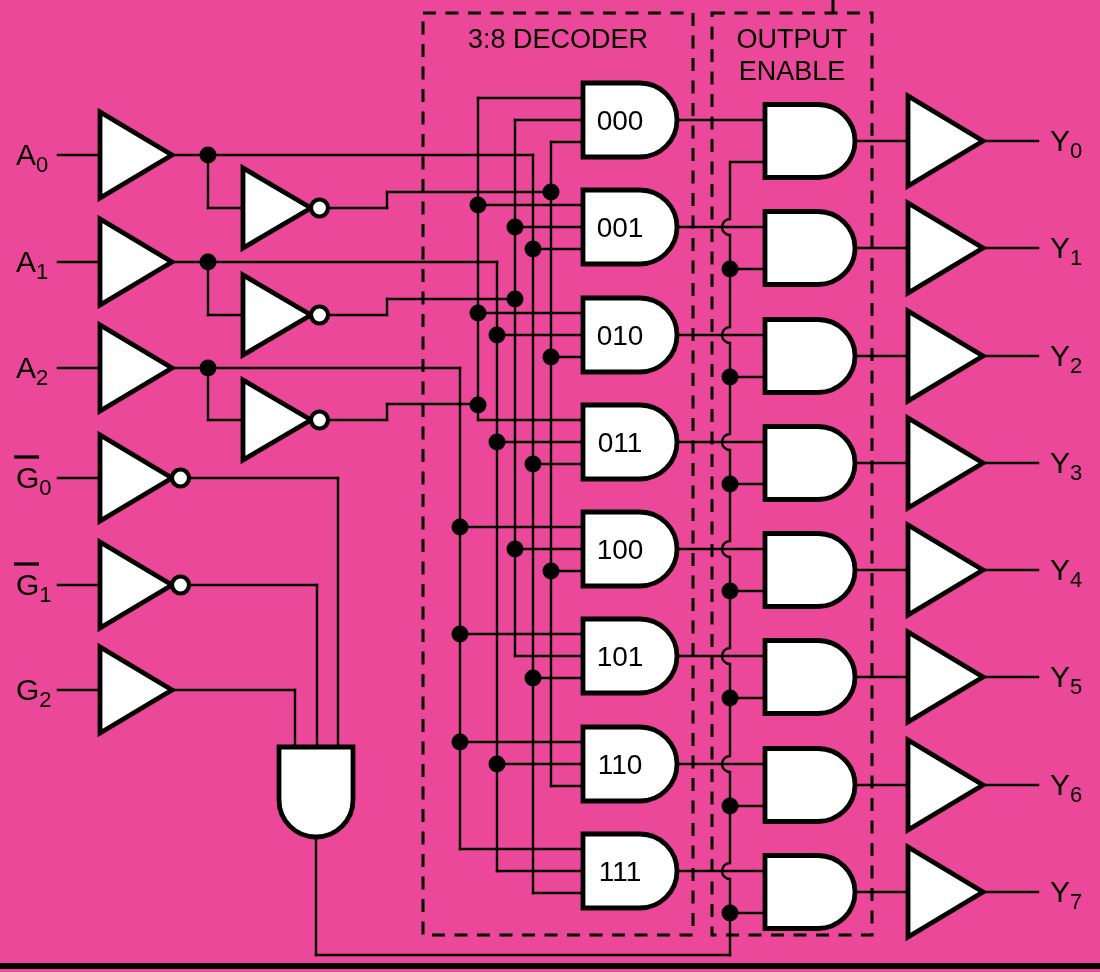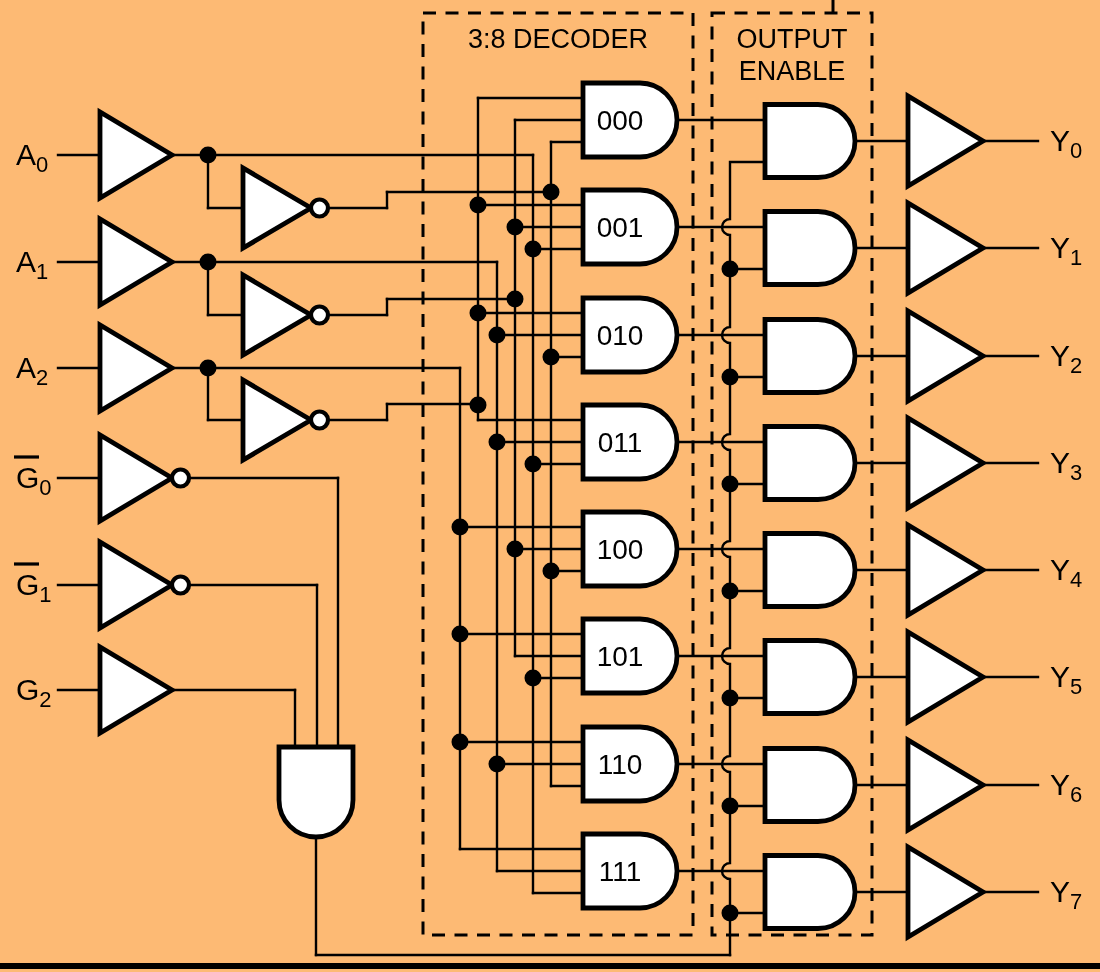--- a/index.html
+++ b/index.html
@@ -1,16 +1,16 @@
 <!DOCTYPE html>
 <html><head>
 <meta charset="utf-8">
 <style>
   html,body{margin:0;padding:0;background:#ffffff;}
-  .page{width:1100px;height:972px;position:relative;background:#fdba74;overflow:hidden;}
+  .page{width:1100px;height:972px;position:relative;background:#ec4899;overflow:hidden;}
   svg{display:block;}
   .wire{stroke:#000;stroke-width:2.4;fill:none;stroke-linecap:square;}
   .gate{fill:#fff;stroke:#000;stroke-width:4.8;stroke-linejoin:miter;}
   .bubble{fill:#fff;stroke:#000;stroke-width:4.2;}
   .dot{fill:#000;stroke:none;}
   .dashbox{fill:none;stroke:#000;stroke-width:3;stroke-dasharray:13 9.5;}
   .bar{stroke:#000;stroke-width:3.2;}
   .tick{stroke:#000;stroke-width:3;}
   .lbl{font-family:"Liberation Sans","DejaVu Sans",sans-serif;fill:#000;}
   .title{font-size:27px;}

